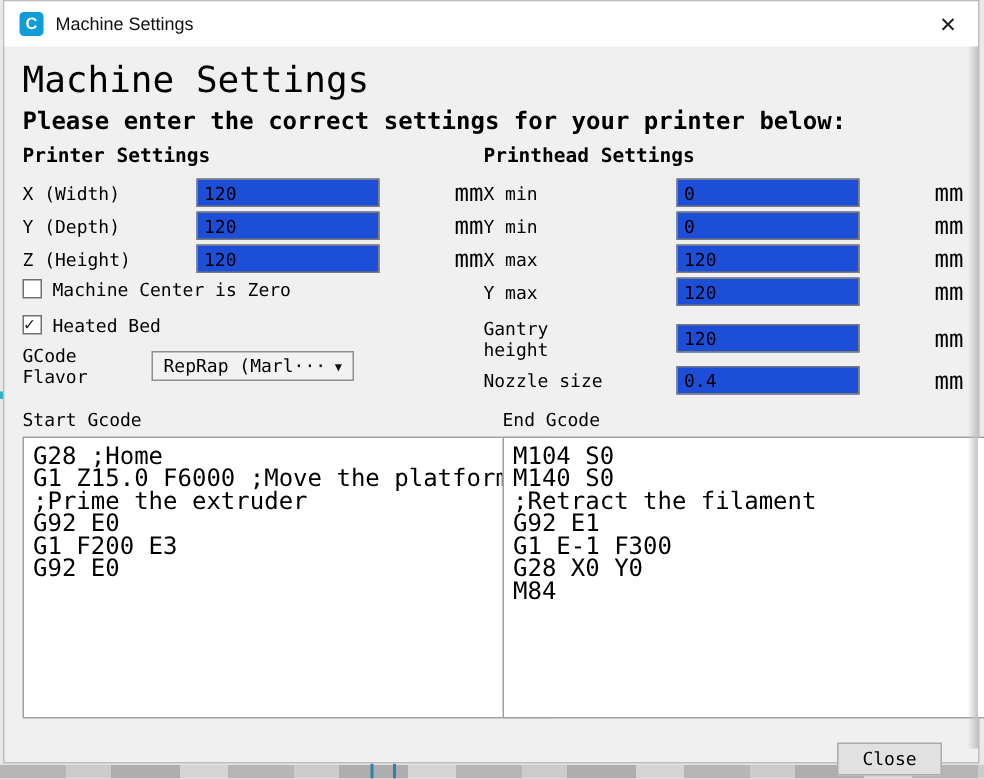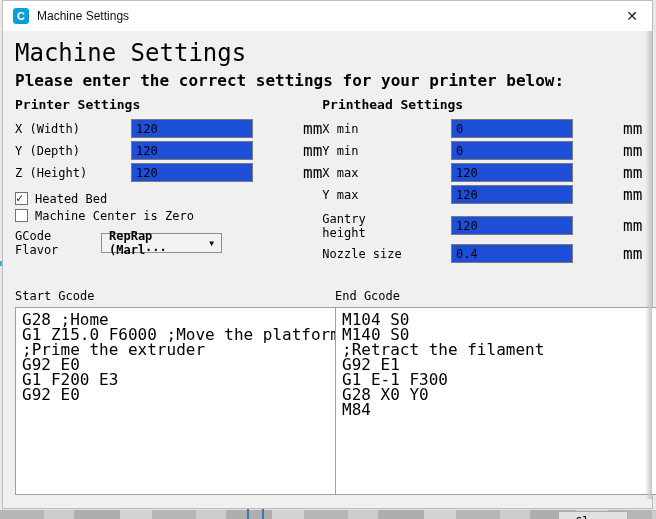--- a/index.html
+++ b/index.html
@@ -49,28 +49,28 @@
 
   .checkbox-row { display:flex; align-items:center; height:17px; font-size:12px; }
   .checkbox-row.first { margin-top:7px; }
   .checkbox { position:relative; width:13px; height:13px; border:1px solid #707070; background:#fff;
     margin-right:7px; flex:0 0 auto; cursor:pointer; }
   .checkbox.checked::after { content:"✓"; position:absolute; left:0px; top:-2px; font-size:12px;
     font-weight:bold; color:#222; }
 
   .flavor-row { display:flex; align-items:center; margin-top:9px; height:20px; font-size:12px; }
   .flavor-label { width:86px; }
-  .dropdown { width:121px; height:20px; border:1px solid #8f8f8f; background:#f2f2f2;
-    display:flex; align-items:center; padding:4px 7px; font-size:12px; cursor:pointer;font-weight:bold; }
+  .dropdown { width:135px; height:20px; border:1px solid #8f8f8f; background:#f2f2f2;
+    display:flex; align-items:center; padding:4px 7px; font-size:12px; cursor:pointer; }
   .dd-arrow { margin-left:auto; font-size:8px; color:#111; }
 
   .spacer-8 { height:9px; }
   .row-gap { margin-top:7px; }
 
-  .gcode-columns { display:flex; margin-top:24px; }
+  .gcode-columns { display:flex; margin-top:8px; }
   .gcode-col { width:320px; }
   .gcode-label { font-size:12px; line-height:15px; margin-bottom:3px; }
   textarea.gcode { width:352px; height:188px; border:1px solid #9f9f9f; background:#fff;
     font-family:"DejaVu Sans Mono", monospace; font-size:16px; line-height:15px;
     padding:4px 6px; resize:none; white-space:pre; overflow:hidden; }
 
   .footer { display:flex; justify-content:flex-end; margin-top:12px; padding-right:12px; }
   .close-btn { width:70px; height:22px; background:#e1e1e1; border:1px solid #adadad;
     font-family:"DejaVu Sans Mono", monospace; font-size:12px; color:#000; cursor:pointer; }
 </style>
@@ -112,27 +112,27 @@
             <span class="field-label">Y (Depth)</span>
             <input class="text" type="text" value="120" style="">
             <span class="unit">mm</span>
           </div>
           <div class="field-row">
             <span class="field-label">Z (Height)</span>
             <input class="text" type="text" value="120" style="">
             <span class="unit">mm</span>
           </div>
 
+          <div class="checkbox-row">
+            <span class="checkbox"></span>
+            <span>Machine Center is Zero</span>
+          </div>
           <div class="checkbox-row first">
             <span class="checkbox checked"></span>
             <span>Heated Bed</span>
-          </div>
-          <div class="checkbox-row">
-            <span class="checkbox"></span>
-            <span>Machine Center is Zero</span>
           </div>
 
           <div class="flavor-row">
             <span class="flavor-label">GCode Flavor</span>
             <div class="dropdown">
               <span>RepRap (Marl···</span>
               <span class="dd-arrow">▼</span>
             </div>
           </div>
         </div>

